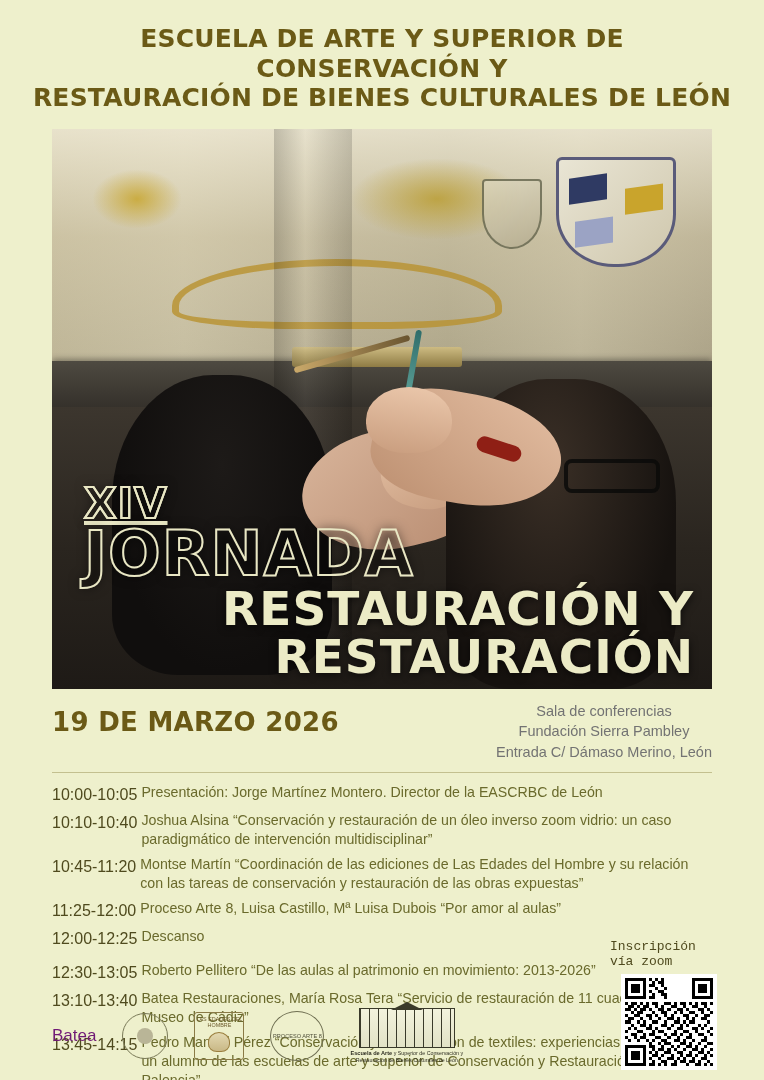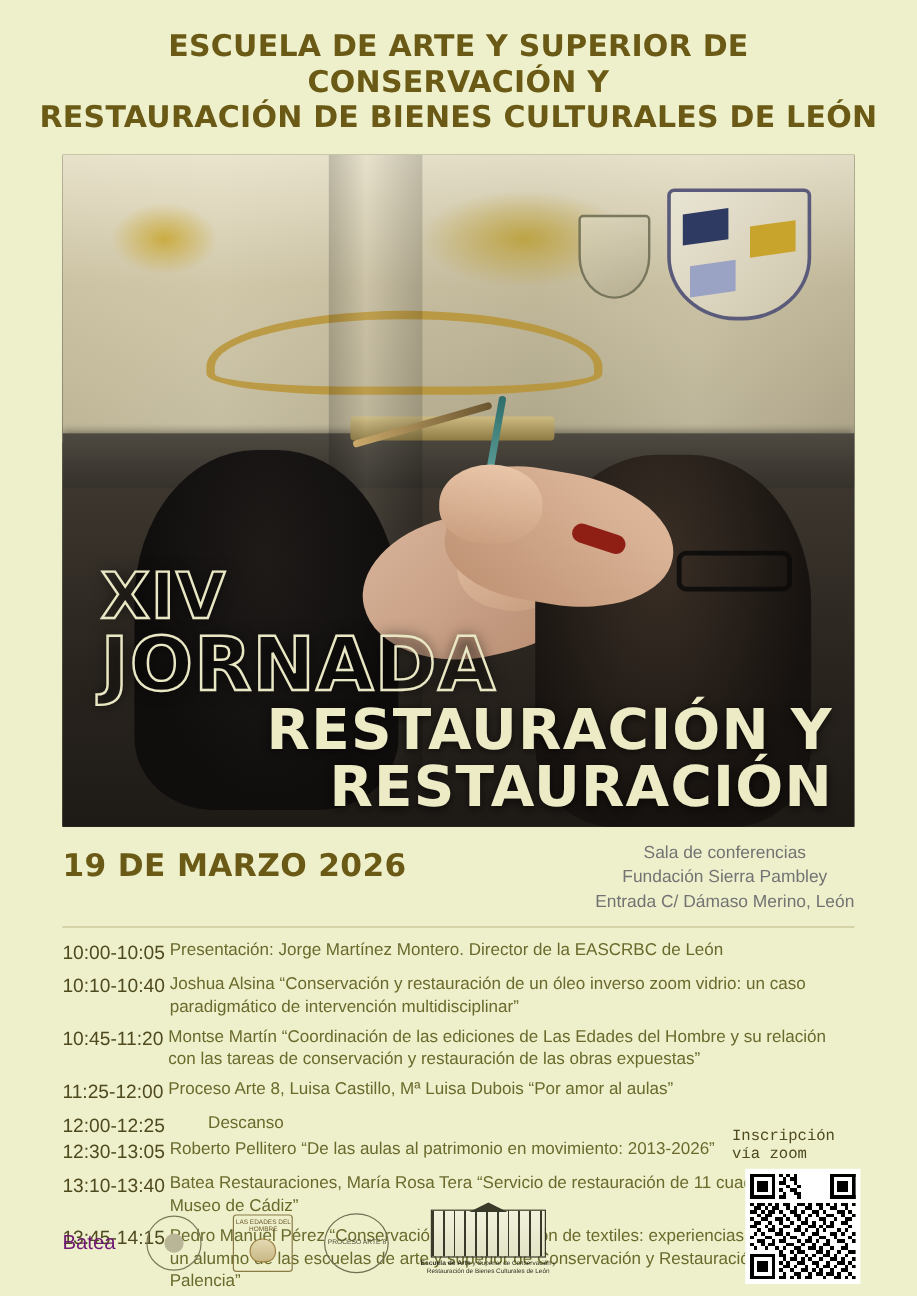--- a/index.html
+++ b/index.html
@@ -162,24 +162,25 @@
 
   
   .hero-titles {
     position:absolute; left:0; right:0; bottom:8px;
     padding: 0 18px 0 32px;
     color:#edeccb;
     font-family: "DejaVu Sans", sans-serif;
     font-weight:bold;
   }
   .t-xiv {
-    font-size: 53px; line-height: .96; letter-spacing: 1px;
+    font-size: 42px; line-height: .96; letter-spacing: 1px;
     color: transparent;
     -webkit-text-stroke: 2px #e9e7c4;
     text-shadow: 0 0 12px rgba(0,0,0,.5);
+    text-decoration: underline;
   }
   .t-jornada {
     font-size: 62px; line-height: .98; letter-spacing: 1px;
     color: transparent;
     -webkit-text-stroke: 2px #e9e7c4;
     text-shadow: 0 0 12px rgba(0,0,0,.5);
   }
   .t-cons, .t-rest {
     font-size: 47px; line-height: 1.02; letter-spacing: 1px;
     color:#ecebc6; text-align:right;
@@ -214,21 +215,21 @@
   .slot { display:flex; margin-bottom: 6px; }
   .slot .time {
     flex: 0 0 78px;
     font-weight: normal;
     color:#4f4a1e;
     white-space: nowrap;
     font-size: 16px;
     padding-top: .5px;
   }
   .slot .desc { flex:1; padding-left: 4px; }
-  .slot.gap { margin-bottom: 0; gap: 32px; }
+  .slot.gap { margin-bottom: 12px; }
 
   
   .footer {
     position:absolute; left:0; right:0; bottom:0; height: 108px;
   }
   .logos {
     position:absolute; left:52px; bottom:16px;
     display:flex; align-items:center; gap:26px;
   }
   .logo-batea { font-size:17px; color:#701a75; font-family:Liberation Sans, sans-serif;text-align:right; }

